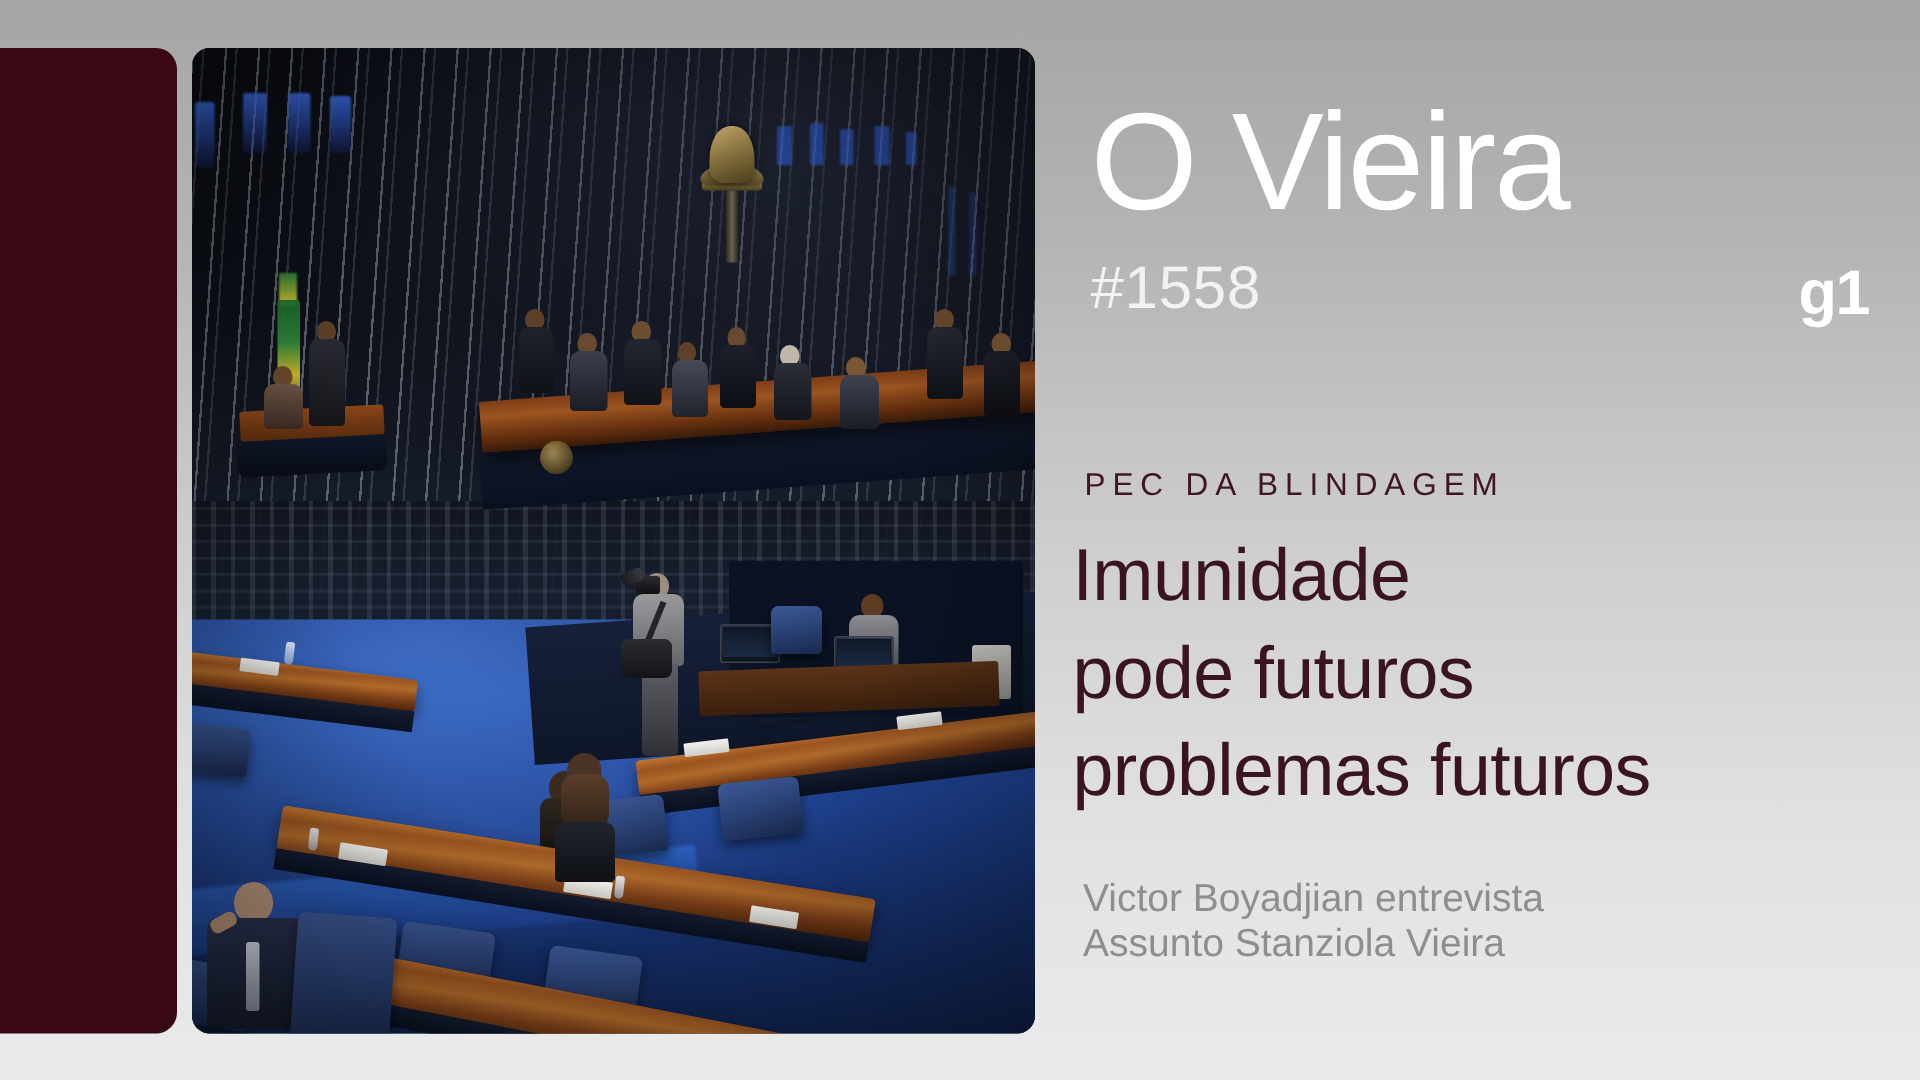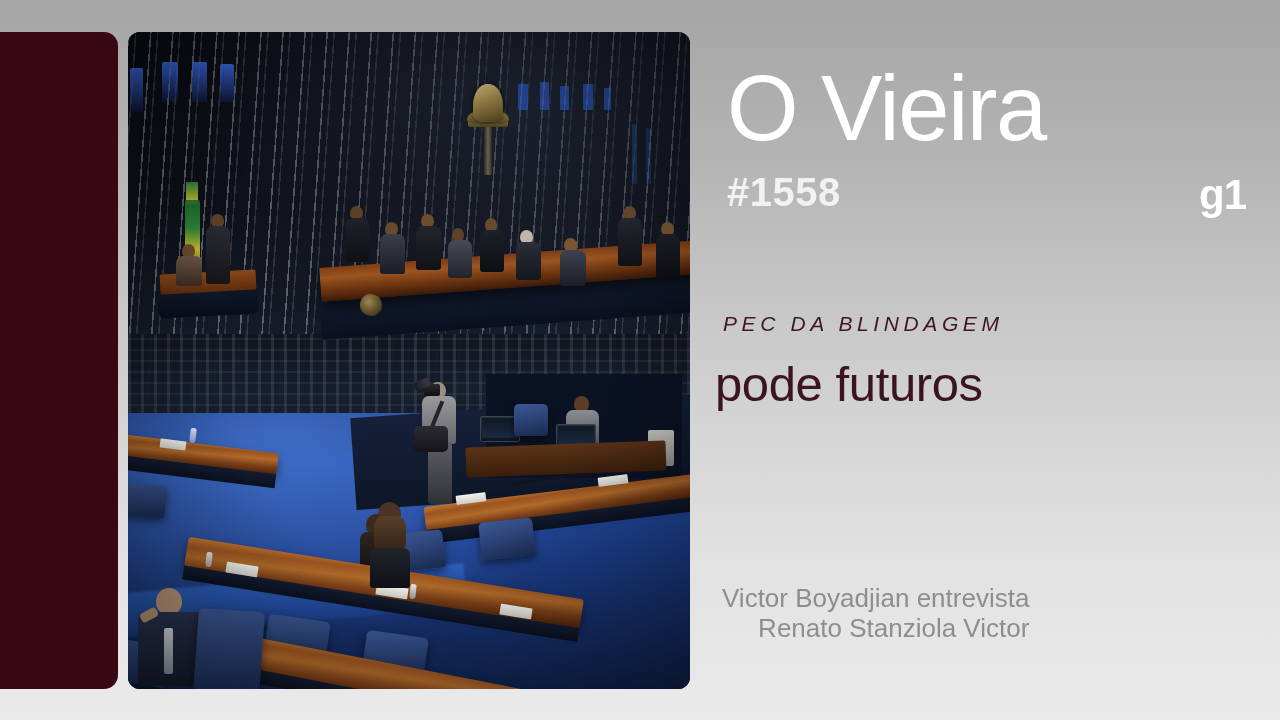--- a/index.html
+++ b/index.html
@@ -241,45 +241,45 @@
   }
 
   
   .brand-title {
     position:absolute; left:727px; top:62px;
     font-size:92px; font-weight:400; color:#ffffff;
     letter-spacing:-1.5px; line-height:1; white-space:nowrap;
   }
   .episode-number {
     position:absolute; left:727px; top:172px;
-    font-size:40px; font-weight:700; color:#f2f2f2;
+    font-size:40px; font-weight:400; color:#f2f2f2;
     letter-spacing:.5px; line-height:1;
   }
   .g1-logo {
     position:absolute; left:1199px; top:174px;
     font-size:42px; font-weight:700; color:#ffffff;
     letter-spacing:-1px; line-height:1;
   }
   .kicker {
     position:absolute; left:723px; top:313px;
     font-size:21px; font-weight:400; color:#3f1622;
-    letter-spacing:4.6px; line-height:1;font-style:italic;
+    letter-spacing:4.6px; line-height:1;
   }
   .headline {
     position:absolute; left:715px; top:352px;
     font-size:49px; font-weight:400; color:#3a1420;
     line-height:1.33; letter-spacing:-.4px;
   }
   .headline span { display:block; }
   .credits {
     position:absolute; left:722px; top:583px;
     font-size:26px; font-weight:300; color:#8e8e8e;
     line-height:1.16;
   }
-  .credits span { display:block;text-align:right; }
+  .credits span { display:block; }
 </style>
 </head>
 <body>
 
 <div id="stage">
 
   <div class="maroon-panel"></div>
 
   <div class="photo-card">
     <div class="photo-inner">
@@ -438,21 +438,23 @@
     </div>
   </div>
 
   <div class="brand-title">O Vieira</div>
   <div class="episode-number">#1558</div>
   <div class="g1-logo">g1</div>
 
   <div class="kicker">PEC DA BLINDAGEM</div>
 
   <div class="headline">
+    <span>Imunidade</span>
     <span>pode futuros</span>
+    <span>problemas futuros</span>
   </div>
 
   <div class="credits">
     <span>Victor Boyadjian entrevista</span>
-    <span>Renato Stanziola Victor</span>
+    <span>Assunto Stanziola Vieira</span>
   </div>
 
 </div>
 
 </body></html>

